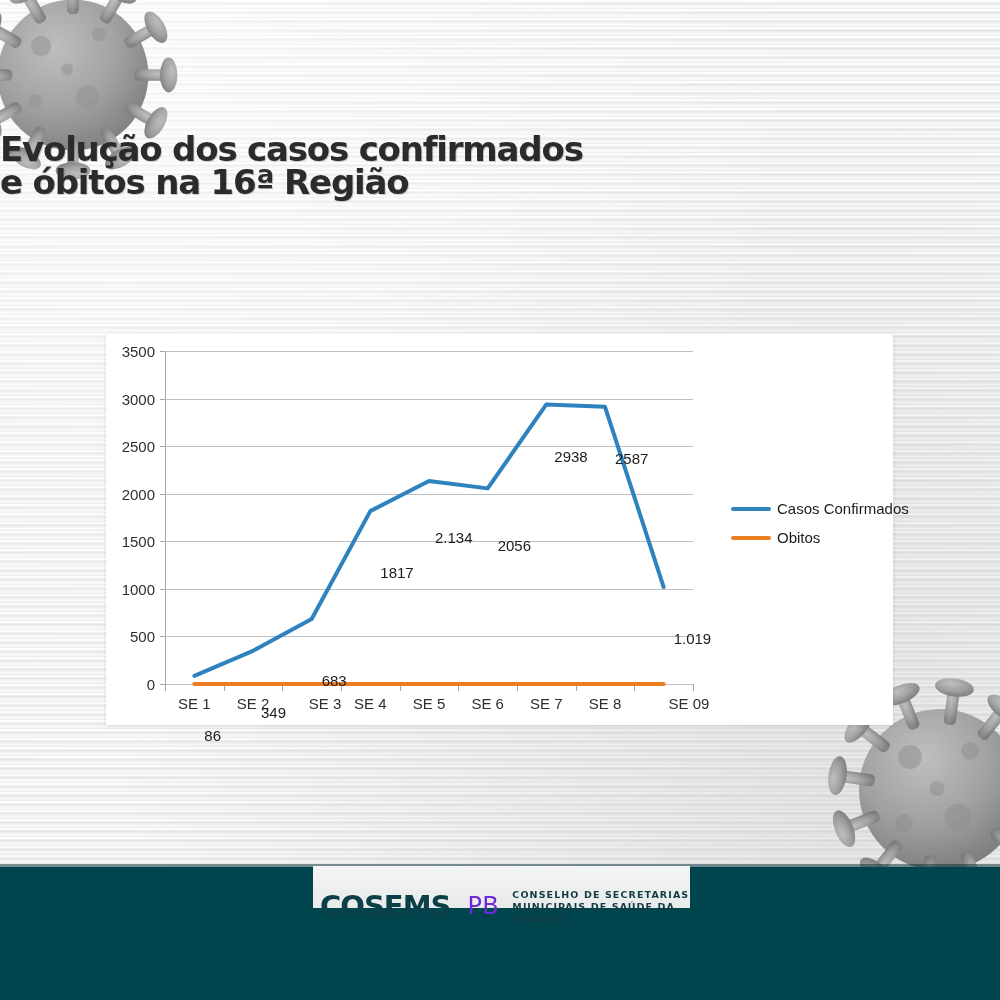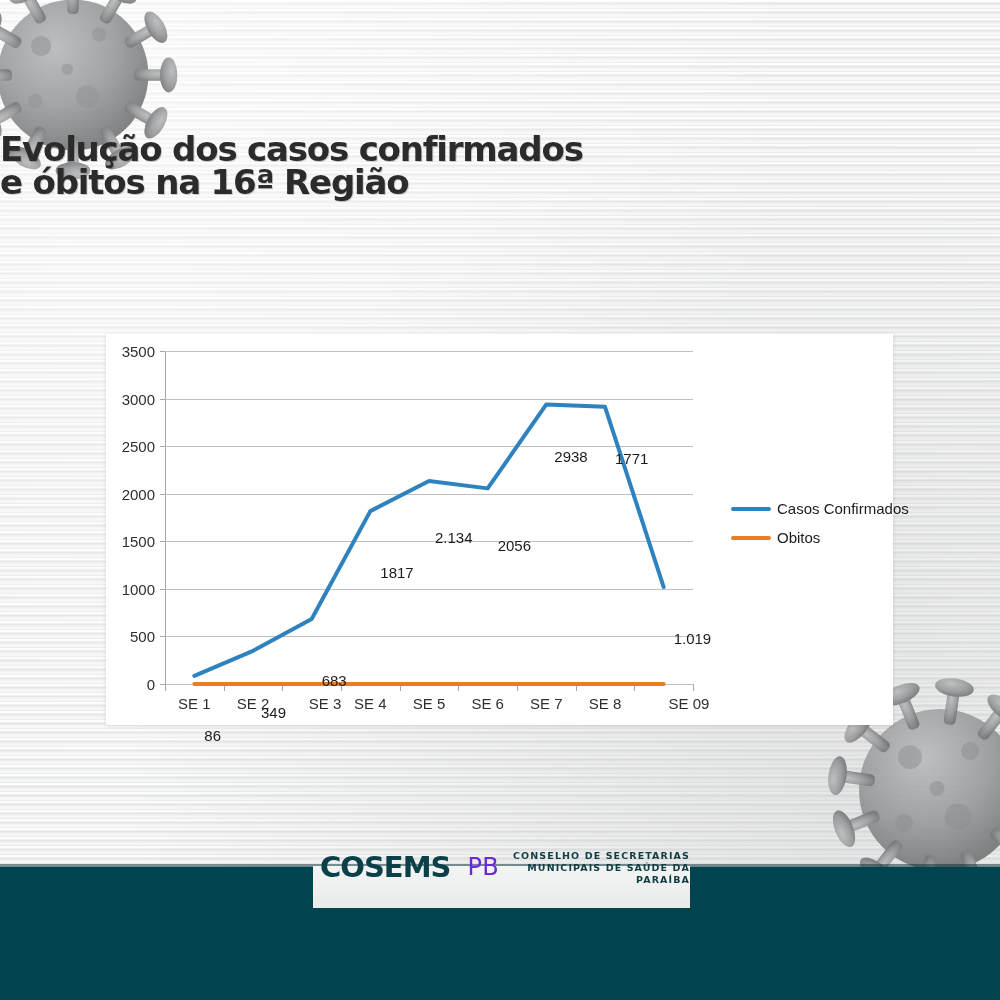--- a/index.html
+++ b/index.html
@@ -87,21 +87,21 @@
   .lg-text{font-family:"Liberation Sans",sans-serif;font-size:15px;color:#1c1c1c;white-space:nowrap;}
 
   
   #footer-band{position:absolute;left:0;right:0;top:867px;height:133px;background:#00454e;}
   #footer-band:before{content:"";position:absolute;left:0;right:0;top:-3px;height:3px;background:#0c343b;opacity:.55;}
   #footer-tab{
     position:absolute;left:313px;top:-1px;width:377px;height:42px;
     background:linear-gradient(180deg,#f3f4f4 0%,#e9eaea 100%);
     border-bottom-left-radius:190px/42px;border-bottom-right-radius:190px/42px;
   }
-  #logo{position:absolute;left:320px;top:845px;width:370px;height:44px;display:flex;align-items:center;text-align:right;}
+  #logo{position:absolute;left:320px;top:884px;width:370px;height:44px;display:flex;align-items:center;}
   #logo-cosems{
     font-family:"DejaVu Sans","Liberation Sans",sans-serif;
     font-weight:700;font-size:29px;letter-spacing:-1px;color:#0b4049;
   }
   #logo-pb{
     font-family:"DejaVu Sans","Liberation Sans",sans-serif;
     font-weight:400;font-size:24px;letter-spacing:.5px;color:#6d28d9;margin-left:17px;
   }
   #logo-tag{margin-left:13px;line-height:12px;padding-top:1px;}
   #logo-tag span{
@@ -320,21 +320,21 @@
         <polyline points="29.333333333333332,333 88,333 146.66666666666666,333 205.33333333333331,333 264,333 322.66666666666663,333 381.3333333333333,333 440,333 498.66666666666663,333" fill="none" stroke="#ED7D23" stroke-width="4" stroke-linejoin="round" stroke-linecap="round"></polyline>
       </svg>
     <div id="dlabels">
         <div class="dlabel" style="left: 39.3333px; top: 336.818px;">86</div>
         <div class="dlabel" style="left: 96px; top: 313.795px;">349</div>
         <div class="dlabel" style="left: 156.667px; top: 282.017px;">683</div>
         <div class="dlabel" style="left: 215.333px; top: 174.125px;">1817</div>
         <div class="dlabel" style="left: 270px; top: 138.965px;">2.134</div>
         <div class="dlabel" style="left: 332.667px; top: 147.386px;">2056</div>
         <div class="dlabel" style="left: 389.333px; top: 58.4703px;">2938</div>
-        <div class="dlabel" style="left: 450px; top: 59.8489px;">1771</div>
+        <div class="dlabel" style="left: 450px; top: 59.8489px;">2587</div>
         <div class="dlabel" style="left: 508.667px; top: 240.049px;">1.019</div>
       </div>
   </div>
 
   <div id="legend">
       <div class="lg-row">
         <span class="lg-swatch" style="background: rgb(46, 131, 190);"></span>
         <span class="lg-text">Casos Confirmados</span>
       </div>
       <div class="lg-row">

